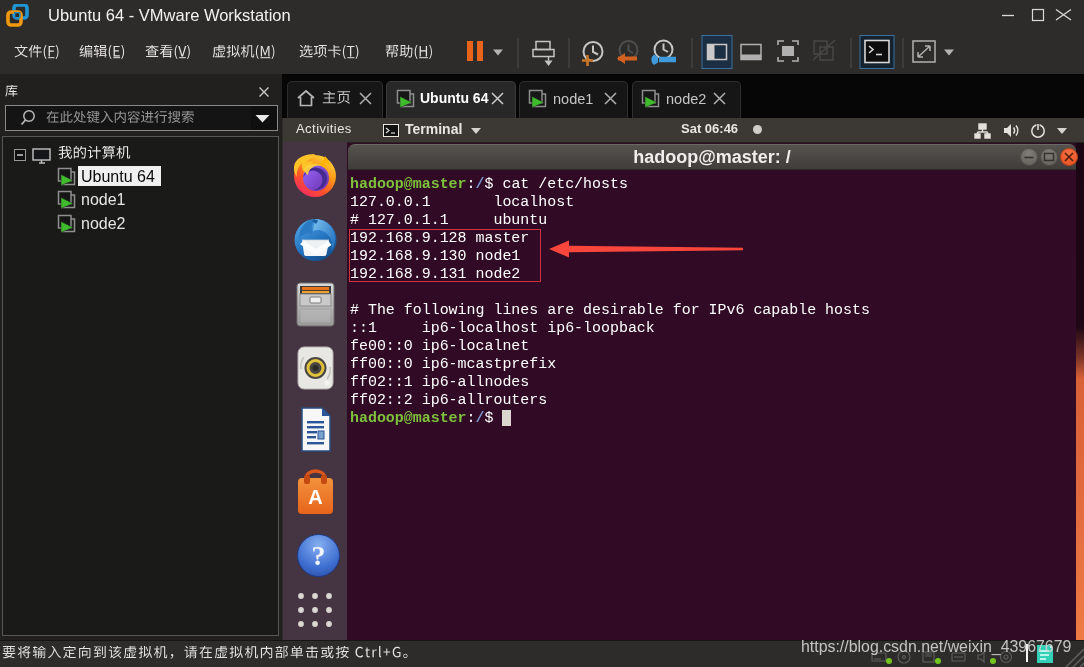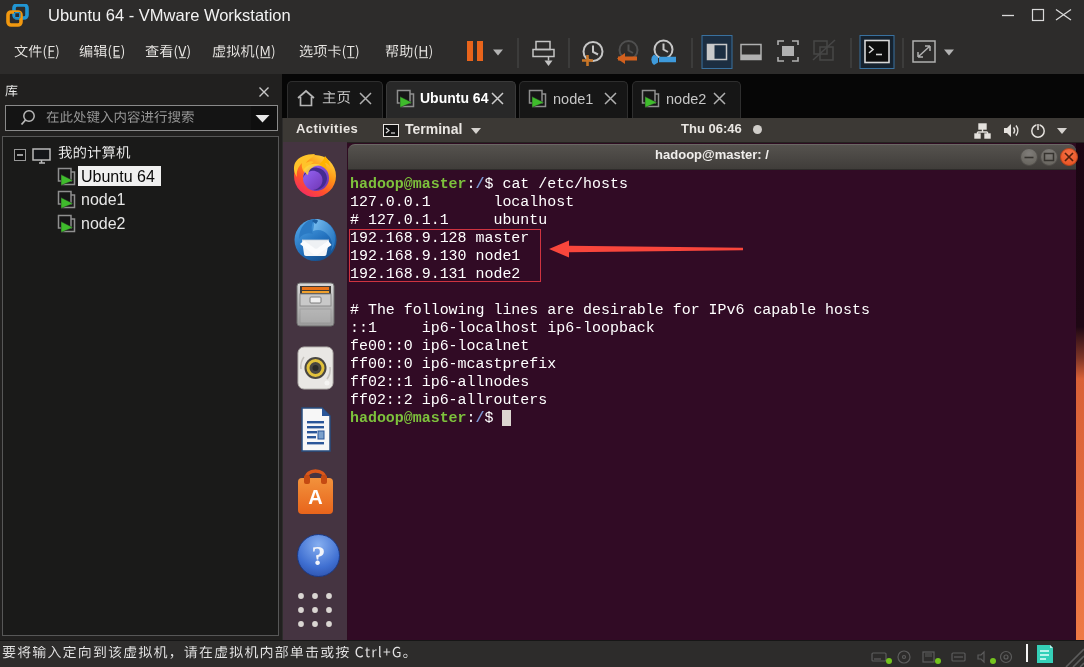--- a/index.html
+++ b/index.html
@@ -185,31 +185,31 @@
 <rect x="1.5" y="1.5" width="12.5" height="12.5" fill="#161616" stroke="#8f8f8f" stroke-width="1.5"></rect>
 <path d="M4 7.5v11l12-5z" fill="#3fbc2c" stroke="#222" stroke-width="0.5"></path>
 </svg>
 <div class="abs" style="left:666px;top:91px;font-size:14.5px;color:#c6c6c6;">node2</div>
 <svg class="abs" style="left:712px;top:91px" width="15" height="15" viewBox="0 0 15 15">
       <path d="M2 2l11 11M13 2L2 13" stroke="#b0b0b0" stroke-width="1.5"></path>
     </svg>
 <div class="abs" style="left:283px;top:118px;width:801px;height:522px;background:#2e0c21;"></div>
 <div class="abs" style="left:1076px;top:118px;width:8px;height:522px;background:linear-gradient(#1a0512 0%,#1e0714 40%,#7e3527 46%,#d96137 50%,#e16b3e 72%,#ee7a45 100%);"></div>
 <div class="abs" style="left:283px;top:118px;width:801px;height:24px;background:#3c3935;border-bottom:1px solid #252220;box-sizing:content-box;"></div>
-<div class="abs" style="left:296px;top:121px;font-size:13px;font-weight:bold;letter-spacing:0.45px;color:#e9e6e2;">Activities</div>
+<div class="abs" style="left:296px;top:121px;font-size:13px;font-weight:normal;letter-spacing:0.45px;color:#e9e6e2;">Activities</div>
 <svg class="abs" style="left:383px;top:124px" width="16" height="13" viewBox="0 0 16 13">
       <rect x="0.5" y="0.5" width="15" height="12" fill="#111" stroke="#e9e6e2"></rect>
       <path d="M3 4l3 2.5-3 2.5" stroke="#d9d9d9" stroke-width="1.2" fill="none"></path>
       <path d="M8 9h4" stroke="#d9d9d9" stroke-width="1.2"></path>
     </svg>
 <div class="abs" style="left:405px;top:121px;font-size:14px;font-weight:bold;color:#e9e6e2;">Terminal</div>
 <svg class="abs" style="left:470px;top:127px" width="12" height="8" viewBox="0 0 12 8">
       <path d="M1 1l5 6 5-6z" fill="#d5d2ce"></path>
     </svg>
-<div class="abs" style="left:681px;top:121px;font-size:13px;font-weight:bold;color:#e9e6e2;">Thu 06:46</div>
+<div class="abs" style="left:681px;top:121px;font-size:13px;font-weight:bold;color:#e9e6e2;">Sat 06:46</div>
 <div class="abs" style="left:753px;top:125px;width:9px;height:9px;border-radius:50%;background:#d0cdc9;"></div>
 <svg class="abs" style="left:974px;top:122px" width="110" height="17" viewBox="0 0 110 17">
 <g stroke="#e4e1dd" fill="none" stroke-width="1.4">
 <rect x="5" y="2" width="7" height="5" fill="#e4e1dd"></rect>
         <path d="M8.5 7v3M3.5 10v3M13.5 10v3M3.5 10h10"></path>
 <rect x="1" y="12" width="5" height="4" fill="#e4e1dd"></rect>
         <rect x="11" y="12" width="5" height="4" fill="#e4e1dd"></rect>
 </g>
 <g fill="#e4e1dd">
         <path d="M30 6v5h3l4 4V2l-4 4z"></path>
@@ -325,21 +325,21 @@
       <circle cx="21" cy="7" r="2.9" fill="#dad6d2"></circle>
       <circle cx="35" cy="7" r="2.9" fill="#dad6d2"></circle>
       <circle cx="7" cy="21" r="2.9" fill="#dad6d2"></circle>
       <circle cx="21" cy="21" r="2.9" fill="#dad6d2"></circle>
       <circle cx="35" cy="21" r="2.9" fill="#dad6d2"></circle>
       <circle cx="7" cy="35" r="2.9" fill="#dad6d2"></circle>
       <circle cx="21" cy="35" r="2.9" fill="#dad6d2"></circle>
       <circle cx="35" cy="35" r="2.9" fill="#dad6d2"></circle>
     </svg>
 <div class="abs" style="left:348px;top:144px;width:728px;height:26px;background:linear-gradient(#55524e,#403d3a);border-top:1px solid #6a6764;border-bottom:1px solid #2e2c2a;box-sizing:border-box;border-radius:7px 7px 0 0;"></div>
-<div class="abs" style="left:348px;top:147px;width:728px;text-align:center;font-size:13px;font-weight:bold;color:#f0eeec;">hadoop@master: /</div>
+<div class="abs" style="left:348px;top:147px;width:728px;text-align:center;font-size:18px;font-weight:bold;color:#f0eeec;">hadoop@master: /</div>
 <svg class="abs" style="left:1019px;top:147px" width="60" height="20" viewBox="0 0 60 20">
 <defs>
         <radialGradient id="btn1" cx="0.5" cy="0.3" r="0.8">
           <stop offset="0%" stop-color="#807d7a"></stop>
           <stop offset="100%" stop-color="#636059"></stop>
         </radialGradient>
 <radialGradient id="btnc" cx="0.5" cy="0.3" r="0.8">
           <stop offset="0%" stop-color="#f57045"></stop>
           <stop offset="100%" stop-color="#e8501f"></stop>
         </radialGradient>
@@ -396,12 +396,13 @@
 </svg>
 <div class="abs" style="left:1026px;top:644px;width:2px;height:18px;background:#f5f5f5;"></div>
 <svg class="abs" style="left:1035px;top:643px" width="20" height="22" viewBox="0 0 20 22">
 <path d="M2 2h13l3 3v15H2z" fill="#35d0b8"></path>
 <path d="M15 2l3 3h-3z" fill="#bff2ea"></path>
 <path d="M5 8h9M5 12h9M5 16h6" stroke="#e8fffb" stroke-width="1.4"></path>
 </svg>
 <svg class="abs" style="left:1056px;top:640px" width="28" height="27" viewBox="0 0 28 27">
 <path d="M10 27L28 9M17 27L28 16M24 27L28 23" stroke="#5c5c5c" stroke-width="1.6"></path>
 </svg>
+<div class="abs" style="left:801px;top:638px;font-size:15.9px;color:rgba(208,208,208,0.93);letter-spacing:0px;">https://blog.csdn.net/weixin_43967679</div>
 </div>
 </body></html>

